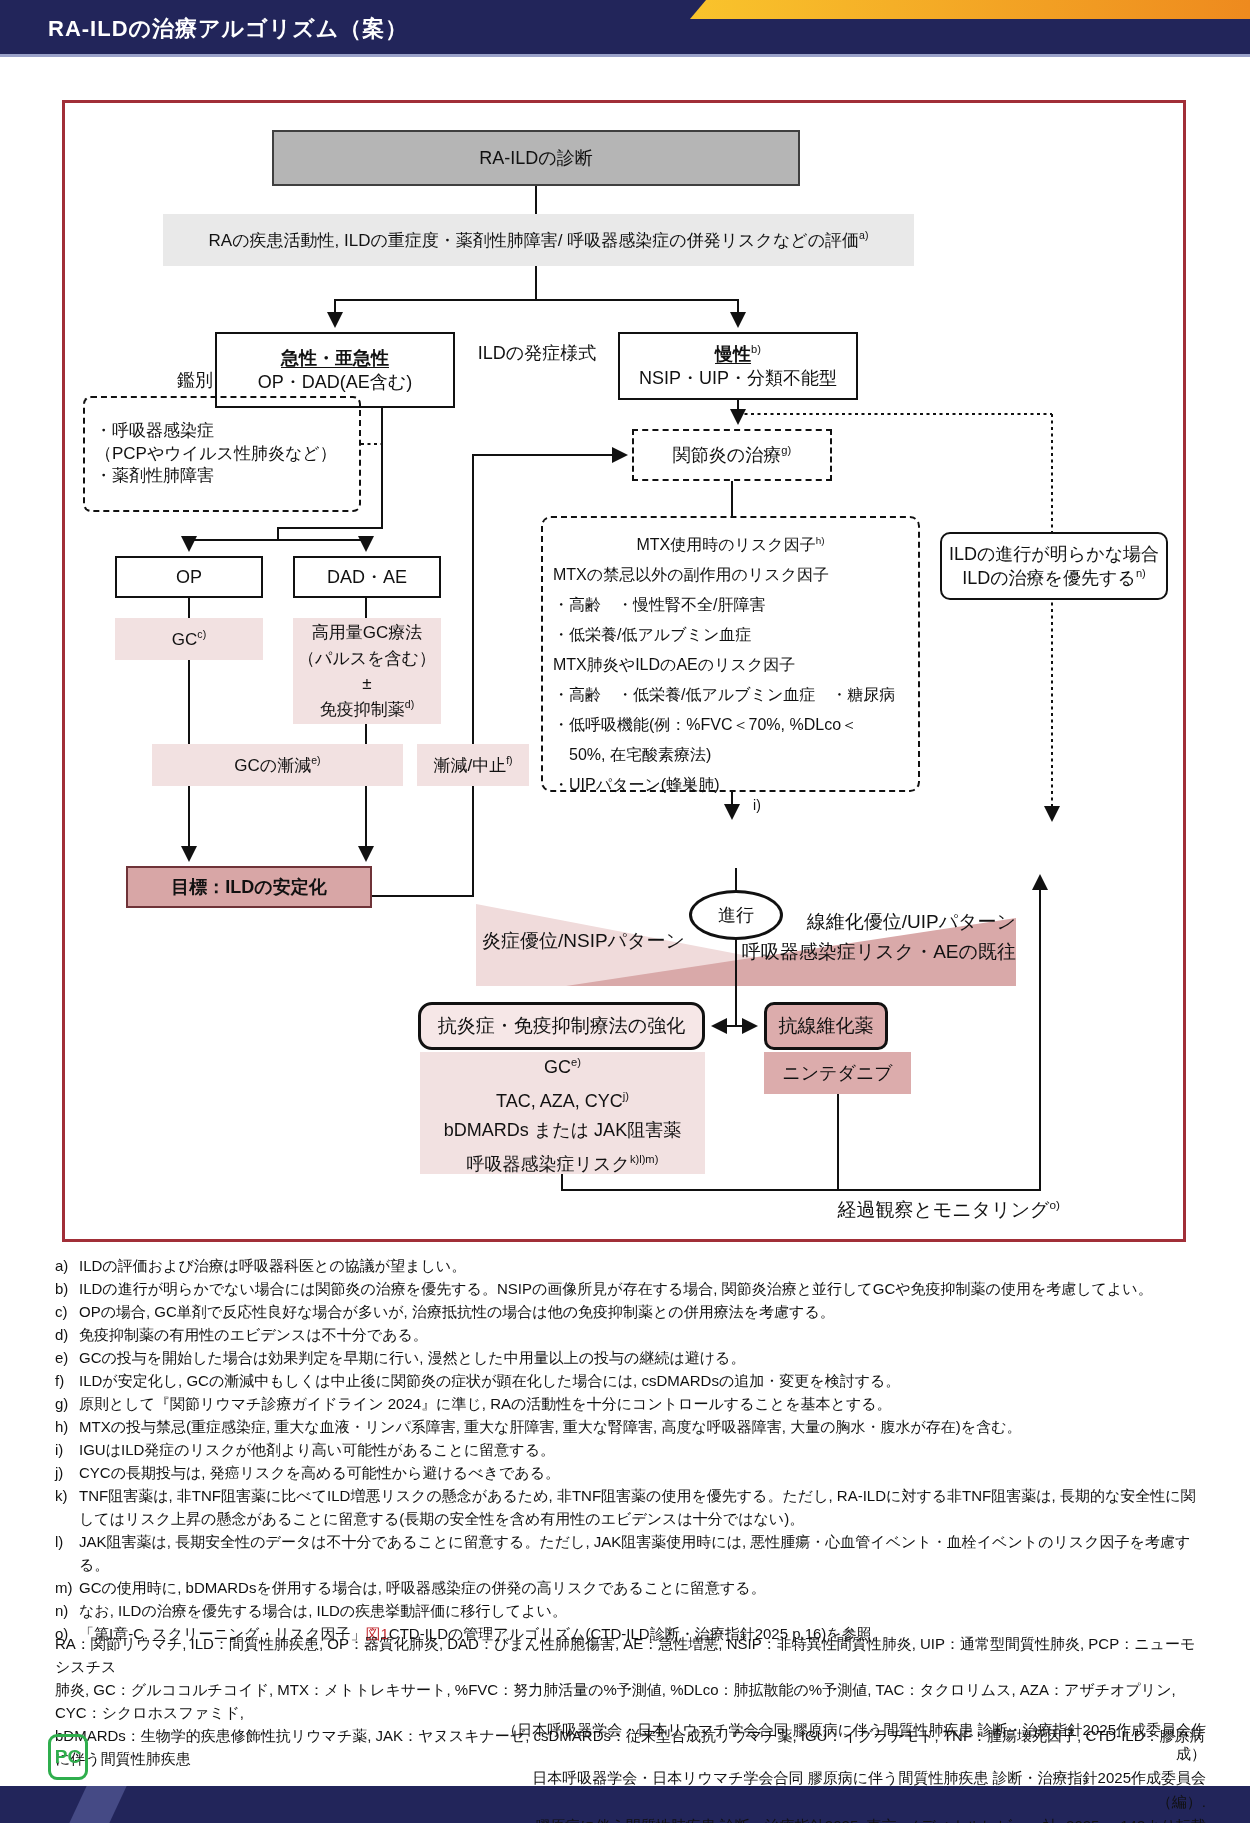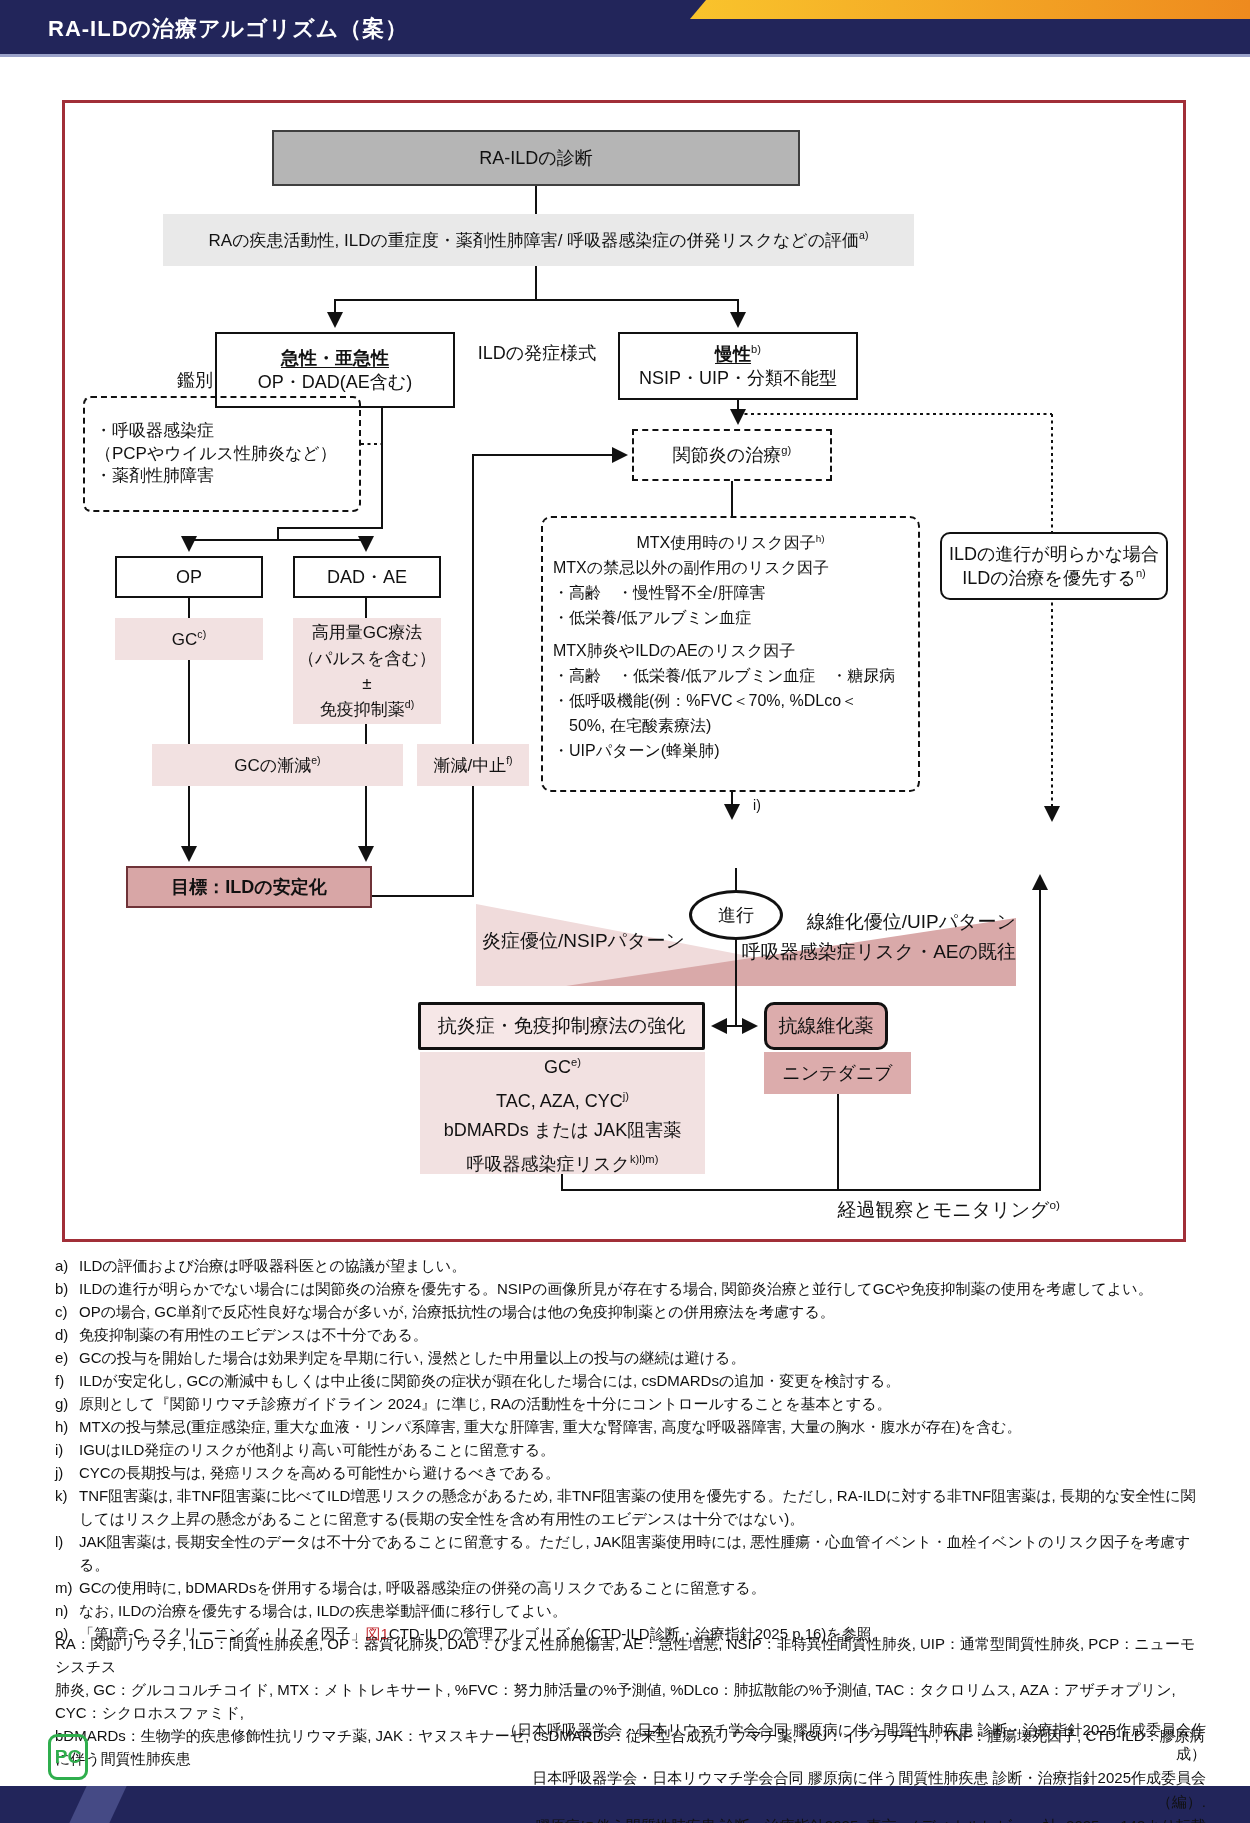--- a/index.html
+++ b/index.html
@@ -33,35 +33,35 @@
           align-items:flex-start;text-align:left;padding:8px 10px;font-size:17px;justify-content:center;}
   #n-op{left:115px;top:556px;width:148px;height:42px;background:#fff;border:2px solid #111;font-size:18px;}
   #n-dad{left:293px;top:556px;width:148px;height:42px;background:#fff;border:2px solid #111;font-size:18px;}
   #n-gc{left:115px;top:618px;width:148px;height:42px;background:#F2E1E1;font-size:17px;}
   #n-highgc{left:293px;top:618px;width:148px;height:106px;background:#F2E1E1;font-size:17px;line-height:1.5;}
   #n-taper{left:152px;top:744px;width:251px;height:42px;background:#F2E1E1;font-size:17px;}
   #n-taperstop{left:417px;top:744px;width:112px;height:42px;background:#F2E1E1;font-size:17px;}
   #n-goal{left:126px;top:866px;width:246px;height:42px;background:#D8A6A6;border:2px solid #6F3338;font-size:18px;font-weight:bold;}
   #n-arthritis{left:632px;top:429px;width:200px;height:52px;border:2px dashed #111;background:#fff;font-size:18px;}
   #n-mtx{left:541px;top:516px;width:379px;height:276px;border:2px dashed #111;border-radius:10px;background:#fff;
-         font-size:16px;line-height:25px;align-items:flex-start;text-align:left;padding:8px 10px;justify-content:flex-start;}
+         font-size:16px;line-height:30px;align-items:flex-start;text-align:left;padding:8px 10px;justify-content:flex-start;}
   #n-mtx .c{align-self:center;}
   #n-mtx .gap{height:8px;}
   #n-ilabel{left:742px;top:796px;width:30px;height:18px;font-size:14px;z-index:3;}
   #n-evalbar{left:533px;top:826px;width:634px;height:42px;background:#CF9E9E;font-size:17px;font-weight:bold;}
   #n-priority{left:940px;top:532px;width:228px;height:68px;background:#fff;border:2px solid #111;border-radius:10px;font-size:18px;}
   #n-oval{left:689px;top:890px;width:94px;height:50px;background:#fff;border:3px solid #111;border-radius:50%;font-size:18px;}
   #wedge-left{left:476px;top:904px;width:430px;height:82px;background:#F0DBDB;
               clip-path:polygon(0 0,100% 100%,0 100%);}
   #wedge-right{left:566px;top:918px;width:450px;height:68px;background:#D9A9A9;
                clip-path:polygon(100% 0,100% 100%,0 100%);}
   #n-wedgeL-label{left:482px;top:928px;width:260px;height:24px;font-size:19px;justify-content:flex-start;text-align:left;align-items:flex-start;z-index:3;}
   #n-wedgeR-label1{left:716px;top:910px;width:300px;height:24px;font-size:19px;align-items:flex-end;text-align:right;z-index:3;}
   #n-wedgeR-label2{left:686px;top:940px;width:330px;height:24px;font-size:19px;align-items:flex-end;text-align:right;z-index:3;}
-  #n-antiinflam{left:418px;top:1002px;width:287px;height:48px;background:#F6E7E7;border:3px solid #111;border-radius:2px;font-size:19px;}
+  #n-antiinflam{left:418px;top:1002px;width:287px;height:48px;background:#F6E7E7;border:3px solid #111;border-radius:14px;font-size:19px;}
   #n-antifib{left:764px;top:1002px;width:124px;height:48px;background:#DCACAC;border:3px solid #111;border-radius:10px;font-size:19px;}
   #n-gcdetail{left:420px;top:1052px;width:285px;height:122px;background:#F2E1E1;font-size:18px;line-height:29px;}
   #n-nintedanib{left:764px;top:1052px;width:147px;height:42px;background:#DCACAC;font-size:18px;}
   #n-monitor{left:720px;top:1198px;width:340px;height:24px;font-size:19px;align-items:flex-end;text-align:right;}
   
   .notes{position:absolute;left:55px;top:1254px;width:1150px;font-size:15px;line-height:23px;z-index:3;}
   .note-row{display:flex;align-items:flex-start;}
   .note-label{flex:0 0 24px;}
   .note-text{flex:1;}
   .red-ref{color:#C0272D;}

